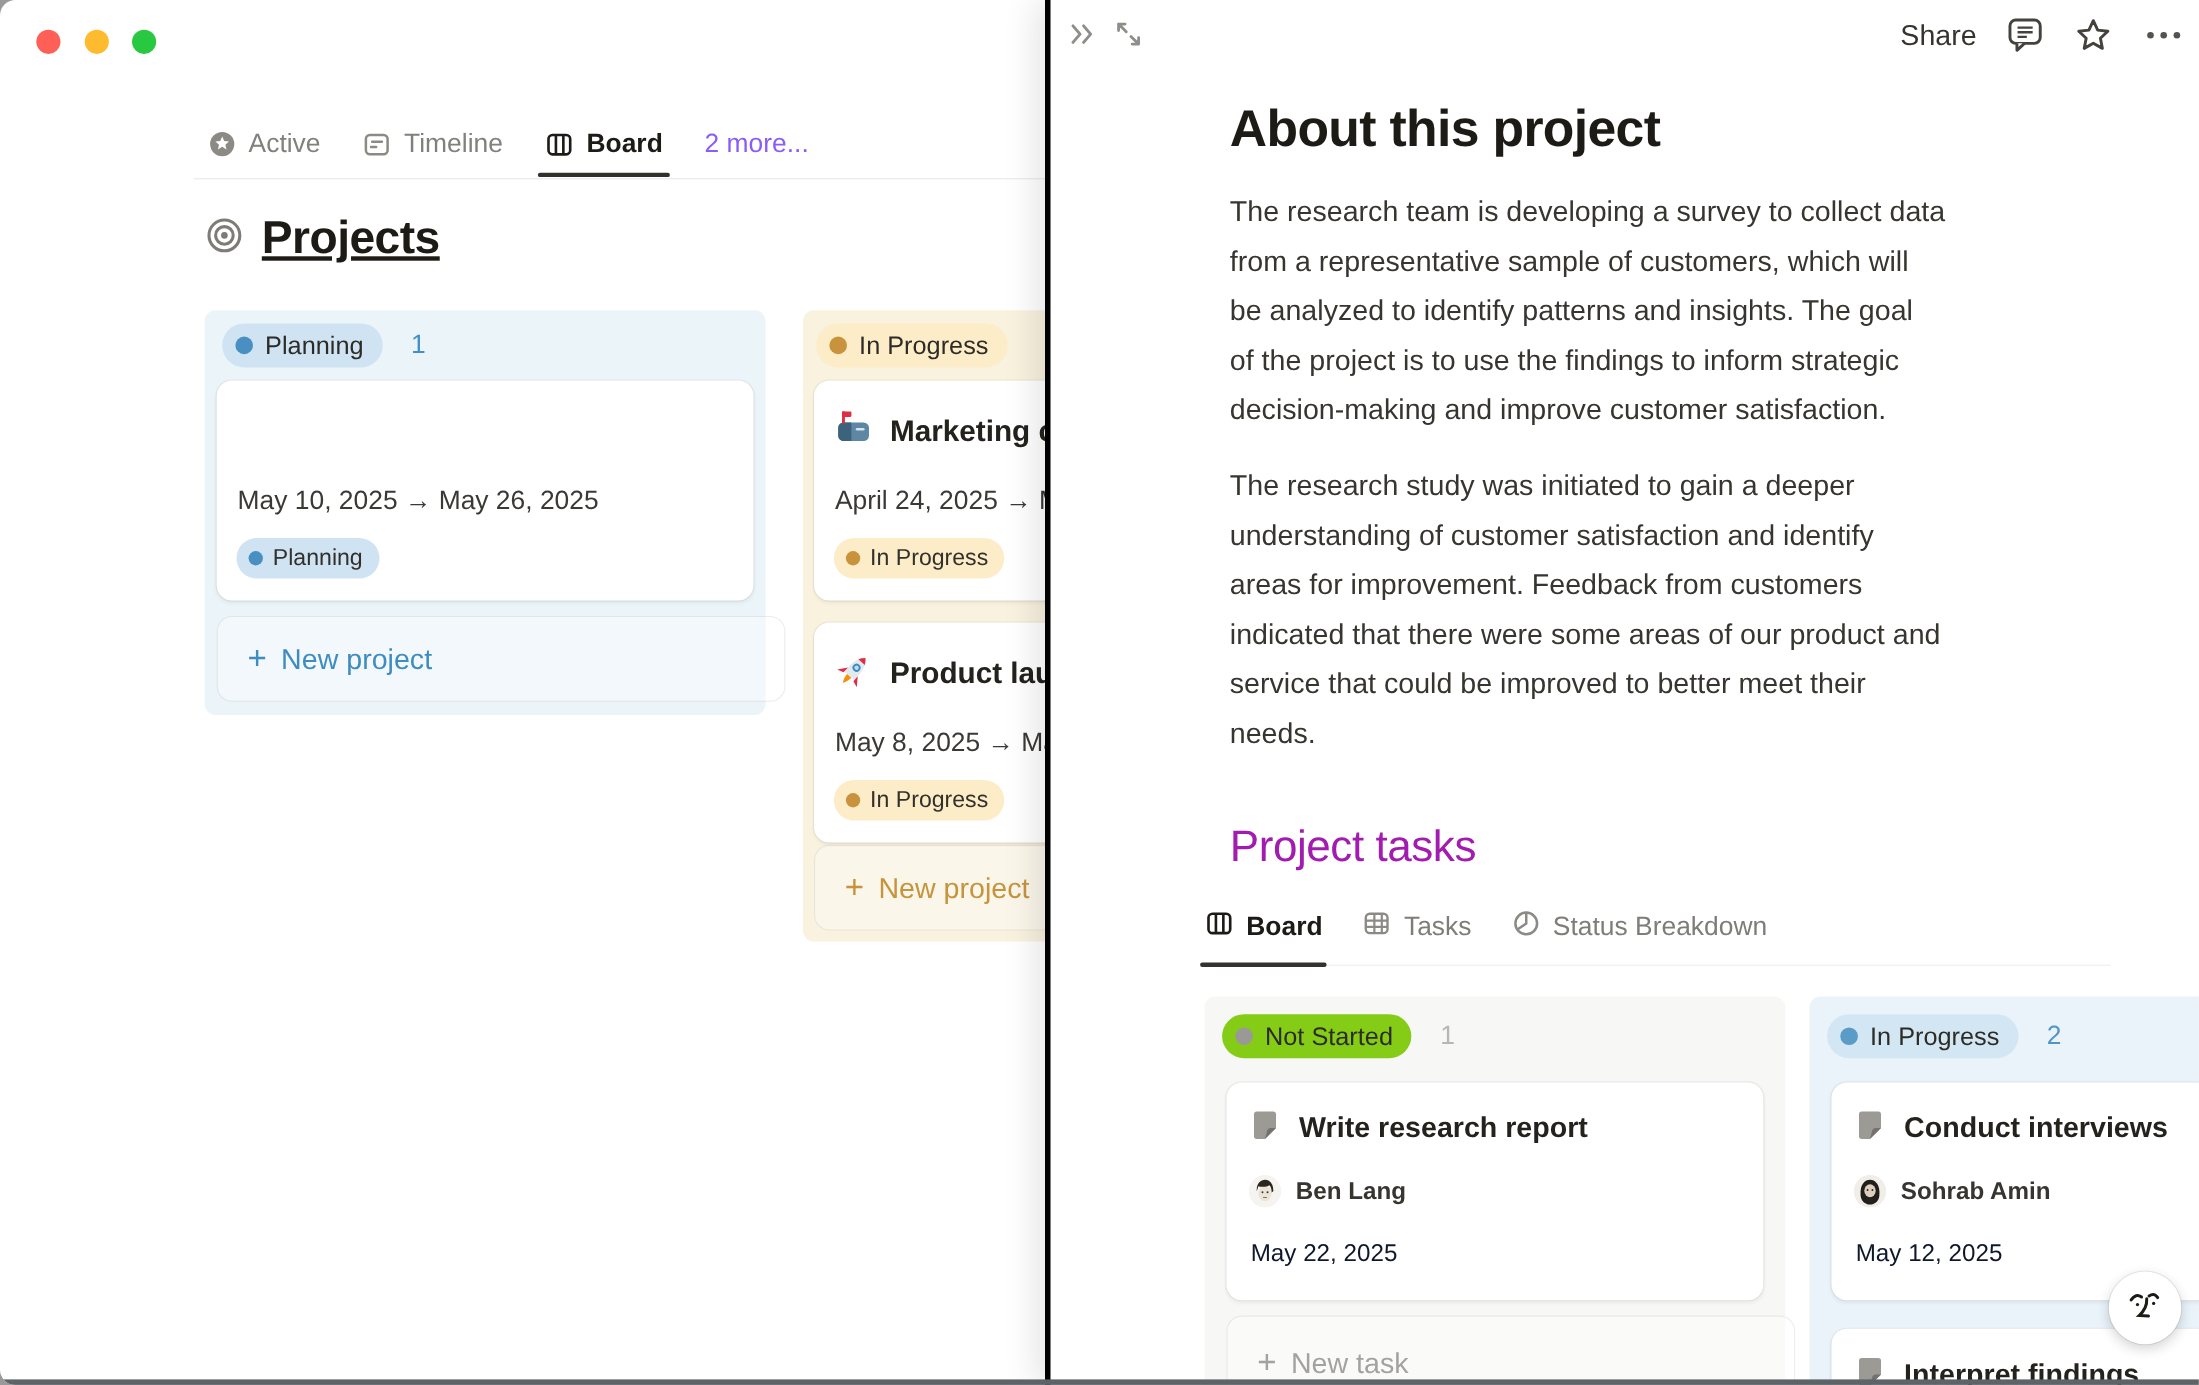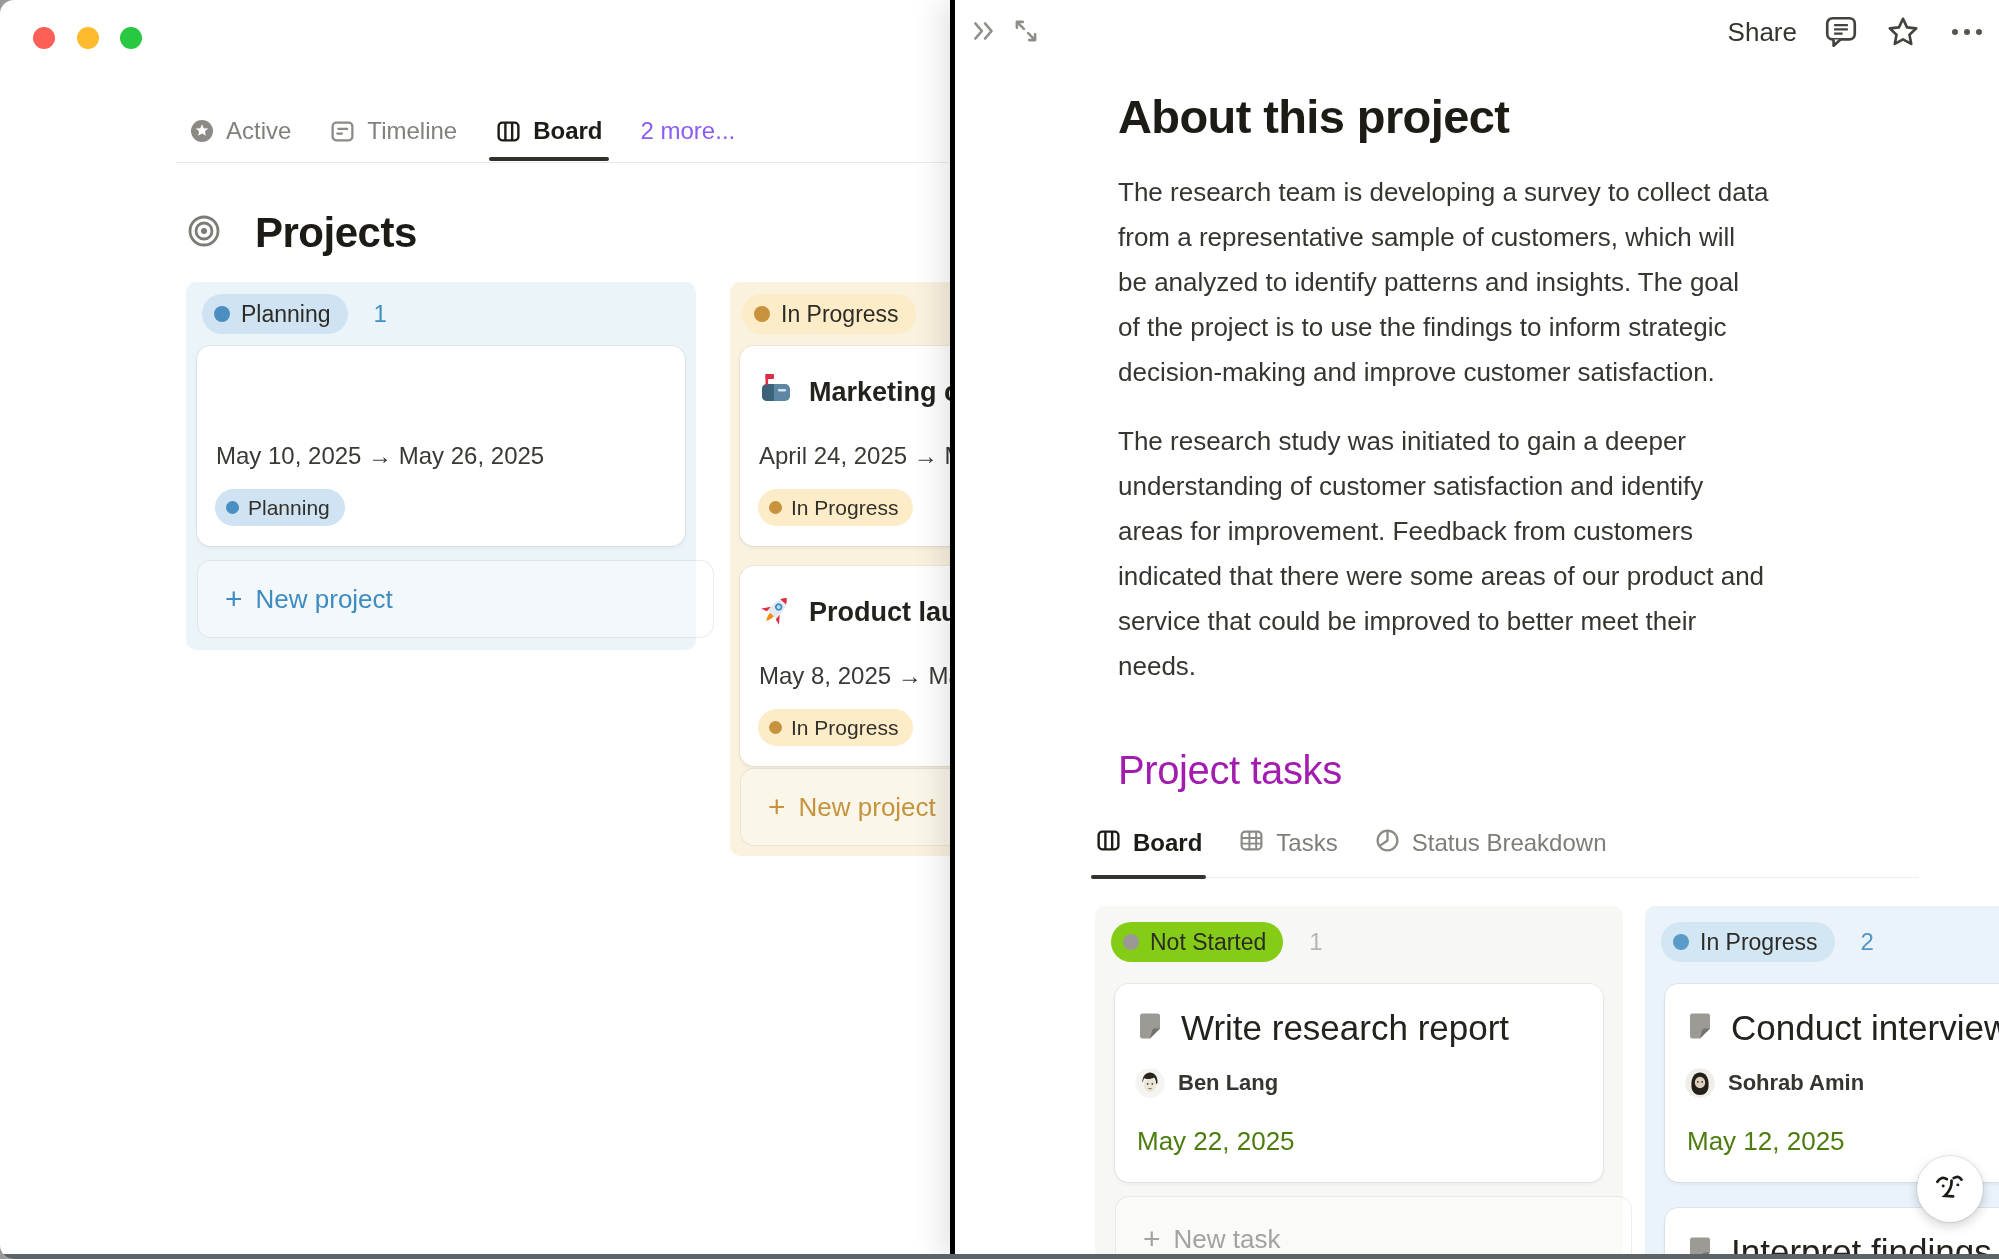--- a/index.html
+++ b/index.html
@@ -16,21 +16,21 @@
   .tabbar{position:absolute;left:189px;top:110px;height:42px;display:flex;align-items:center;gap:38px;}
   .tab{position:relative;display:flex;align-items:center;gap:11px;font-size:24px;color:#82807b;cursor:pointer;white-space:nowrap;}
   .tab .ticon{display:flex;}
   .tab.active{color:#1d1b16;font-weight:700;}
   .tab.active::after{content:"";position:absolute;left:-6px;right:-6px;bottom:-16px;height:4px;background:#31302b;border-radius:2px;}
   .tab.more{color:#8b5cf6;}
   .tabdivider{position:absolute;left:176px;top:162px;width:790px;height:1px;background:#e9e9e7;}
 
   
   .pagetitle{position:absolute;left:186px;top:192px;display:flex;align-items:center;gap:16px;}
-  .pagetitle h1{margin:17px;font-size:42px;font-weight:700;color:#1d1b16;letter-spacing:-.5px;}
+  .pagetitle h1{margin:0;font-size:42px;font-weight:700;color:#1d1b16;letter-spacing:-.5px;text-decoration:underline;}
 
   
   .col{position:absolute;border-radius:10px;}
   .col.blue{background:#ebf4f9;}
   .col.yellow{background:#f9f2df;}
   .col.gray{background:#f7f7f5;}
   .colhead{position:absolute;left:16px;top:12px;display:flex;align-items:center;gap:26px;}
   .pill{display:inline-flex;align-items:center;gap:11px;height:40px;padding:0 17px 0 12px;border-radius:20px;
         font-size:23px;color:#2d2b26;font-weight:500;white-space:nowrap;}
   .pill .dot{width:16px;height:16px;border-radius:50%;flex:0 0 auto;}
@@ -69,23 +69,23 @@
   .pcontent p{margin:24px 0 0 0;font-size:26px;line-height:45px;color:#37352f;white-space:pre-line;}
   .pcontent h2{margin:56px 0 0 0;font-size:40px;line-height:50px;font-weight:400;color:#a21caf;letter-spacing:-.4px;}
 
   .ptabs{position:absolute;left:140px;top:822px;width:824px;display:flex;align-items:center;gap:36px;
          padding-bottom:13px;border-bottom:1px solid #ededeb;}
   .ptab{position:relative;display:flex;align-items:center;gap:11px;font-size:24px;color:#7f7d78;cursor:pointer;white-space:nowrap;height:42px;}
   .ptab.active{color:#1d1b16;font-weight:700;}
   .ptab.active::after{content:"";position:absolute;left:-4px;right:-4px;bottom:-15px;height:4px;background:#34322d;border-radius:2px;}
 
   .tcard .trow2{position:absolute;left:20px;top:24px;display:flex;align-items:center;gap:16px;}
-  .tcard .ttitle{font-size:35px;font-weight:400;color:#24221d;white-space:nowrap;}
+  .tcard .ttitle{font-size:26px;font-weight:700;color:#24221d;white-space:nowrap;}
   .tcard .prow{position:absolute;left:20px;top:84px;display:flex;align-items:center;gap:13px;font-size:22px;color:#37352f;font-weight:bold;}
-  .tcard .tdate{position:absolute;left:22px;top:142px;font-size:26px;color:#4d7c0f;}
+  .tcard .tdate{position:absolute;left:22px;top:142px;font-size:22px;color:#0f172a;}
 
   .aibtn{position:absolute;left:962px;top:1156px;width:66px;height:66px;border-radius:50%;background:#fff;
          box-shadow:0 0 0 1px rgba(15,15,15,.08),0 4px 12px rgba(0,0,0,.18);display:flex;align-items:center;justify-content:center;cursor:pointer;}
 
   .bottombar{position:absolute;left:0;right:0;bottom:0;height:5px;background:#5d6366;}
   .avatar{width:30px;height:30px;border-radius:50%;overflow:hidden;flex:0 0 auto;}
 </style>
 </head>
 <body>
 

